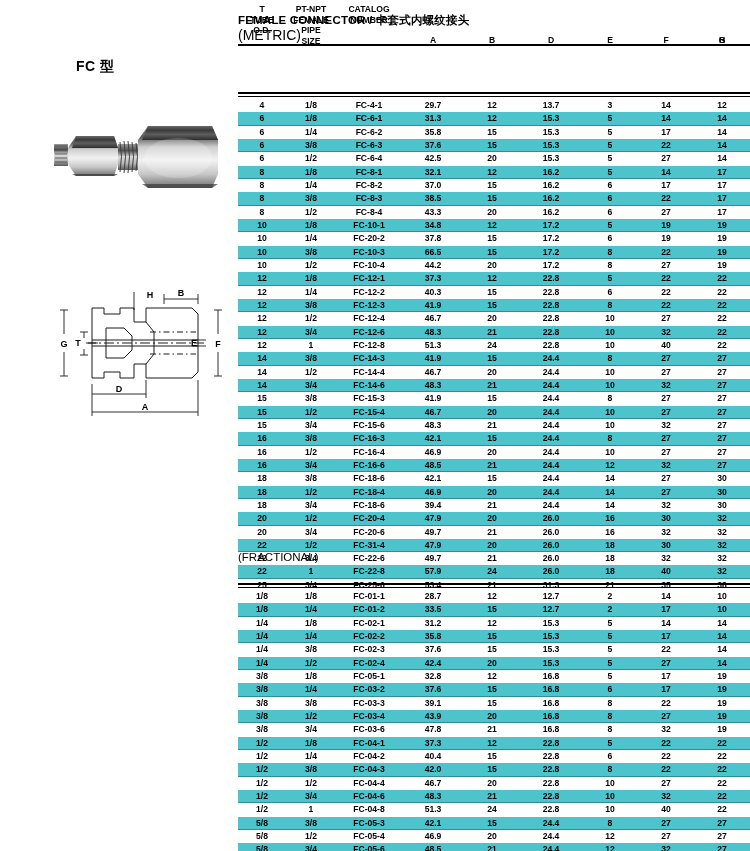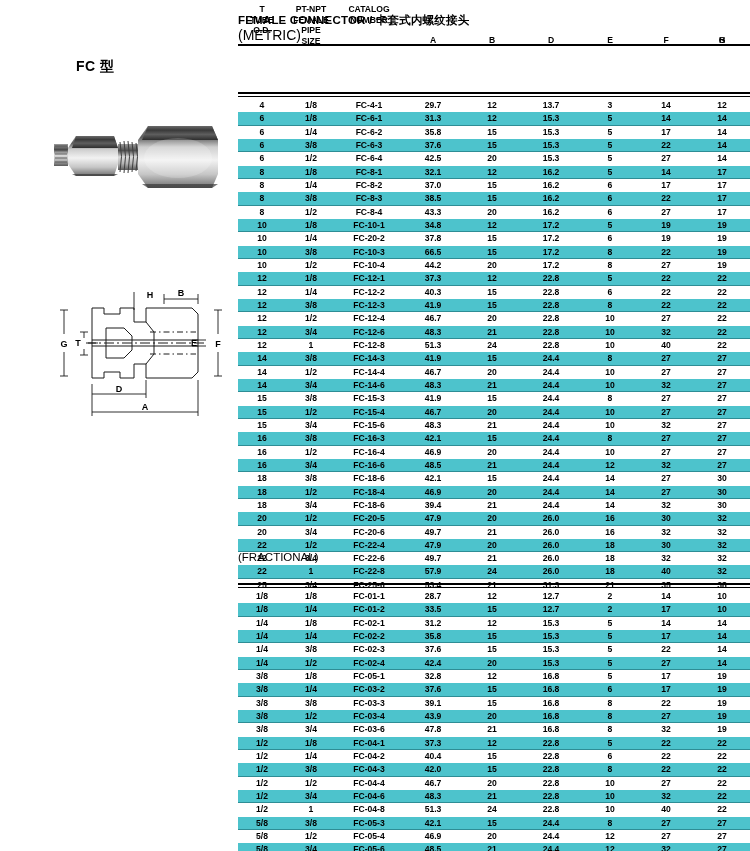--- a/index.html
+++ b/index.html
@@ -620,21 +620,21 @@
             <td>39.4</td>
             <td>21</td>
             <td>24.4</td>
             <td>14</td>
             <td>32</td>
             <td>30</td>
           </tr>
           <tr class="alt">
             <td>20</td>
             <td>1/2</td>
-            <td>FC-20-5</td>
+            <td>FC-20-4</td>
             <td>47.9</td>
             <td>20</td>
             <td>26.0</td>
             <td>16</td>
             <td>30</td>
             <td>32</td>
           </tr>
           <tr class="plain">
             <td>20</td>
             <td>3/4</td>
@@ -642,21 +642,21 @@
             <td>49.7</td>
             <td>21</td>
             <td>26.0</td>
             <td>16</td>
             <td>32</td>
             <td>32</td>
           </tr>
           <tr class="alt">
             <td>22</td>
             <td>1/2</td>
-            <td>FC-22-4</td>
+            <td>FC-31-4</td>
             <td>47.9</td>
             <td>20</td>
             <td>26.0</td>
             <td>18</td>
             <td>30</td>
             <td>32</td>
           </tr>
           <tr class="plain">
             <td>22</td>
             <td>3/4</td>

